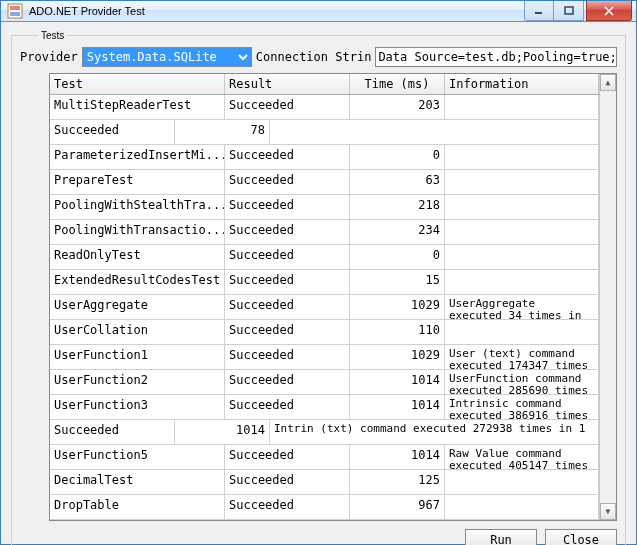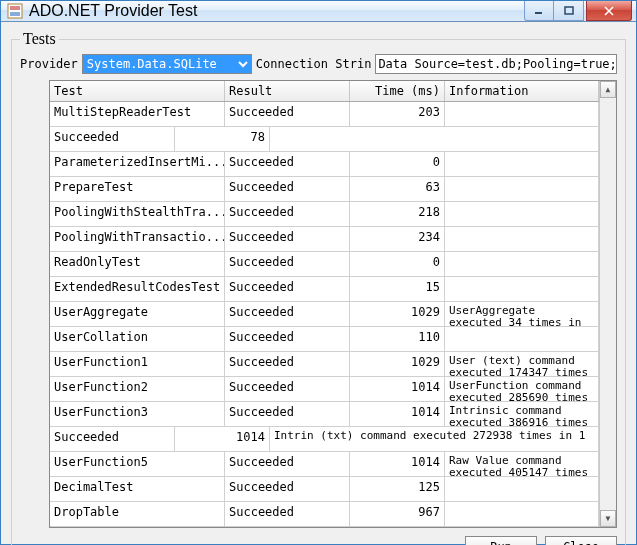--- a/index.html
+++ b/index.html
@@ -30,21 +30,21 @@
   .titlebar .app-icon {
     width: 16px; height: 16px;
     margin-right: 6px;
     display: inline-flex;
     align-items: center;
     justify-content: center;
   }
   .titlebar .title {
     flex: 1;
     font-family: "Segoe UI", Tahoma, sans-serif;
-    font-size: 16px;
+    font-size: 11px;
     color: #000;
   }
   .titlebar .win-btns {
     display: flex;
     height: 20px;
     margin-right: 4px;
     gap: 0;
   }
   .win-btn {
     width: 30px;
@@ -84,23 +84,24 @@
   fieldset.group {
     border: 1px solid #d0d0d0;
     margin: 0;
     padding: 6px 8px 8px 8px;
     flex: 1;
     display: flex;
     flex-direction: column;
     position: relative;
   }
   fieldset.group > legend {
-    font-family: Liberation Serif, serif;
-    font-size: 16px;
+    font-family: Liberation Sans, sans-serif;
+    font-size: 10px;
     padding: 0 3px;
+    margin-left: 18px;
   }
   .row-top {
     display: flex;
     align-items: center;
     gap: 4px;
     margin-bottom: 6px;
   }
   .label { font-family: "SimSun", monospace; font-size: 12px; }
   select.provider {
     font-family: "SimSun", monospace;
@@ -162,21 +163,21 @@
     white-space: nowrap;
   }
   .cell.info {
     white-space: normal;
     line-height: 1.05;
     font-size: 11px;
   }
   .col-test { width: 175px; }
   .col-result { width: 125px; }
   .col-time { width: 95px; text-align: right; padding-right: 6px;}
-  .grid-head .col-time { text-align: right; padding-right: 4px;}
+  .grid-head .col-time { text-align: center; padding-right: 4px;}
   .col-info { flex: 1; }
   .scroll-stub {
     width: 17px;
     background: #f0f0f0;
     border-left: 1px solid #c8c8c8;
     display: flex;
     flex-direction: column;
   }
   .scroll-btn {
     height: 17px;

